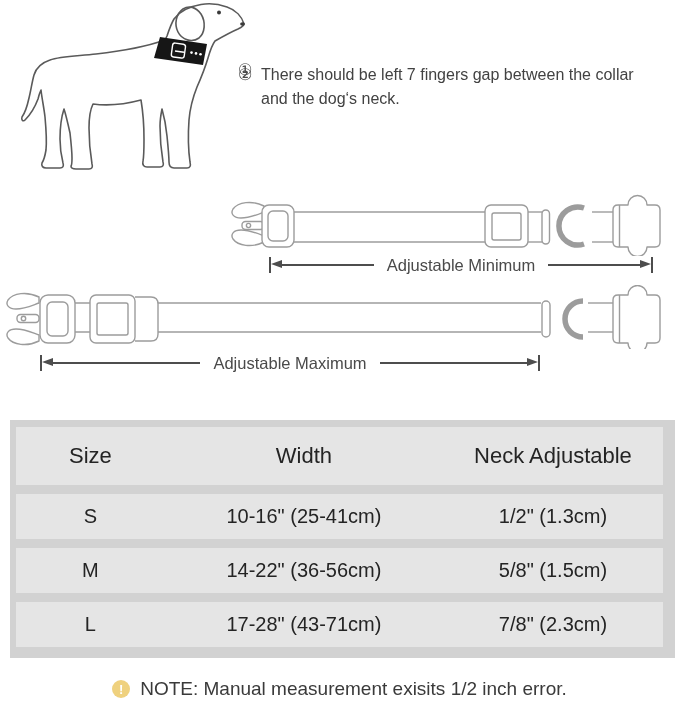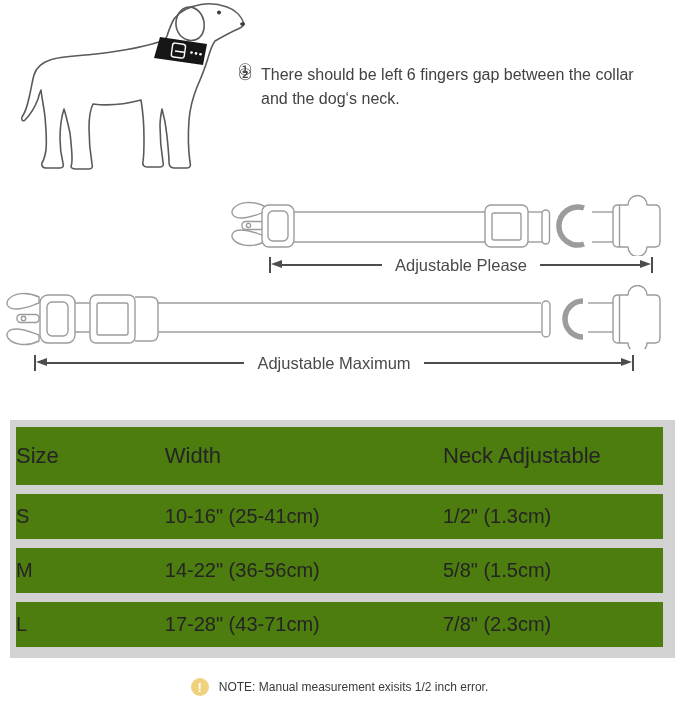--- a/index.html
+++ b/index.html
@@ -14,50 +14,50 @@
   .instr-marker{position:absolute;left:0;top:0;font-size:16px;color:#4a4a4a;}
 
   
   .collar{position:absolute;}
   #collar-min{left:228px;top:192px;}
   #collar-max{left:5px;top:285px;}
 
   
   .arrow-row{position:absolute;display:flex;align-items:center;height:26px;}
   #arrow-min{left:269px;top:252px;width:384px;}
-  #arrow-max{left:34px;top:350px;width:600px;}
+  #arrow-max{left:40px;top:350px;width:500px;}
   .aline{position:relative;flex:1;height:26px;}
   .aline .line{position:absolute;top:12.2px;height:1.6px;background:#4d4d4d;}
   .aline.left .line{left:11px;right:0;}
   .aline.right .line{left:0;right:11px;}
   .aline .tick{position:absolute;top:5px;width:1.6px;height:16px;background:#4d4d4d;}
   .aline.left .tick{left:0;}
   .aline.right .tick{right:0;}
   .ahead{position:absolute;top:8.4px;width:0;height:0;
          border-top:4.6px solid transparent;border-bottom:4.6px solid transparent;}
   .aline.left .ahead{left:1.6px;border-right:11px solid #4d4d4d;}
   .aline.right .ahead{right:1.6px;border-left:11px solid #4d4d4d;}
   .arrow-label{margin:0 13px;font-size:16.5px;color:#4a4a4a;white-space:nowrap;}
 
   
   .size-table{position:absolute;left:10px;top:420px;width:665px;height:238px;
               box-sizing:border-box;padding:7px 12px 10px 6px;}
   .t-row{display:grid;grid-template-columns:23% 43% 34%;align-items:center;
-         background:#4d7c0f;color:#242424;}
+         background:#e5e5e5;text-align:center;color:#242424;}
   .t-row.head{height:58px;margin-bottom:9px;font-size:22px;}
   .t-row.data{height:45px;margin-bottom:9px;font-size:20px;}
   .t-row.data:last-child{margin-bottom:0;}
 
   
   .note{position:absolute;left:0;right:0;top:678px;display:flex;
         justify-content:center;align-items:center;gap:10px;}
   .warn-circle{width:18px;height:18px;border-radius:50%;display:flex;
                align-items:center;justify-content:center;
                color:#ffffff;font-size:13px;font-weight:bold;line-height:1;}
-  .note-text{font-size:12px;color:#3a3a3a;}
+  .note-text{font-size:19px;color:#3a3a3a;}
 </style>
 </head>
 <body>
 
 <div id="page">
 
   <svg id="dog" style="position:absolute;left:8px;top:0;" width="252" height="174" viewBox="0 0 252 174">
     <g fill="none" stroke="#5a5a5a" stroke-width="1.6" stroke-linejoin="round" stroke-linecap="round">
       <path d="M 236,24
         C 234,17 228,10 219,7 C 212,4.5 202,3 193,4.5 C 181,6.5 171,12 166,19
@@ -95,21 +95,21 @@
       <circle cx="192.5" cy="54.2" r="1.3"></circle>
     </g>
   </svg>
 
   <div class="instructions">
     <div class="instr-item">
       <span class="instr-marker">①</span>
     </div>
     <div class="instr-item">
       <span class="instr-marker">②</span>
-      <span>There should be left 6 fingers gap between the collar and the dog‘s neck.</span>
+      <span>There should be left 7 fingers gap between the collar and the dog‘s neck.</span>
     </div>
   </div>
 
   <svg id="collar-min" class="collar" width="440" height="64" viewBox="0 0 440 64">
     <g fill="#ffffff" stroke="#9c9c9c" stroke-width="1.4" stroke-linejoin="round">
       <line x1="66" y1="20" x2="257" y2="20"></line>
       <line x1="66" y1="50" x2="257" y2="50"></line>
       <path d="M 36,14 C 24,8 10,10 5,17 C 2,22 6,26 13,26 C 22,26 31,22 36,20 Z"></path>
       <path d="M 36,50 C 24,56 10,54 5,47 C 2,42 6,38 13,38 C 22,38 31,42 36,44 Z"></path>
       <rect x="14" y="29.5" width="22" height="8" rx="3.5"></rect>
@@ -130,21 +130,21 @@
       <line x1="391.5" y1="13" x2="391.5" y2="55"></line>
     </g>
   </svg>
 
   <div id="arrow-min" class="arrow-row">
     <div class="aline left">
       <div class="tick"></div>
         <div class="ahead"></div>
         <div class="line"></div>
     </div>
-    <span class="arrow-label">Adjustable Please</span>
+    <span class="arrow-label">Adjustable Minimum</span>
     <div class="aline right">
       <div class="line"></div>
         <div class="ahead"></div>
         <div class="tick"></div>
     </div>
   </div>
 
   <svg id="collar-max" class="collar" width="658" height="64" viewBox="0 0 658 64">
     <g fill="#ffffff" stroke="#9c9c9c" stroke-width="1.4" stroke-linejoin="round">
       <line x1="70" y1="18" x2="536" y2="18"></line>

